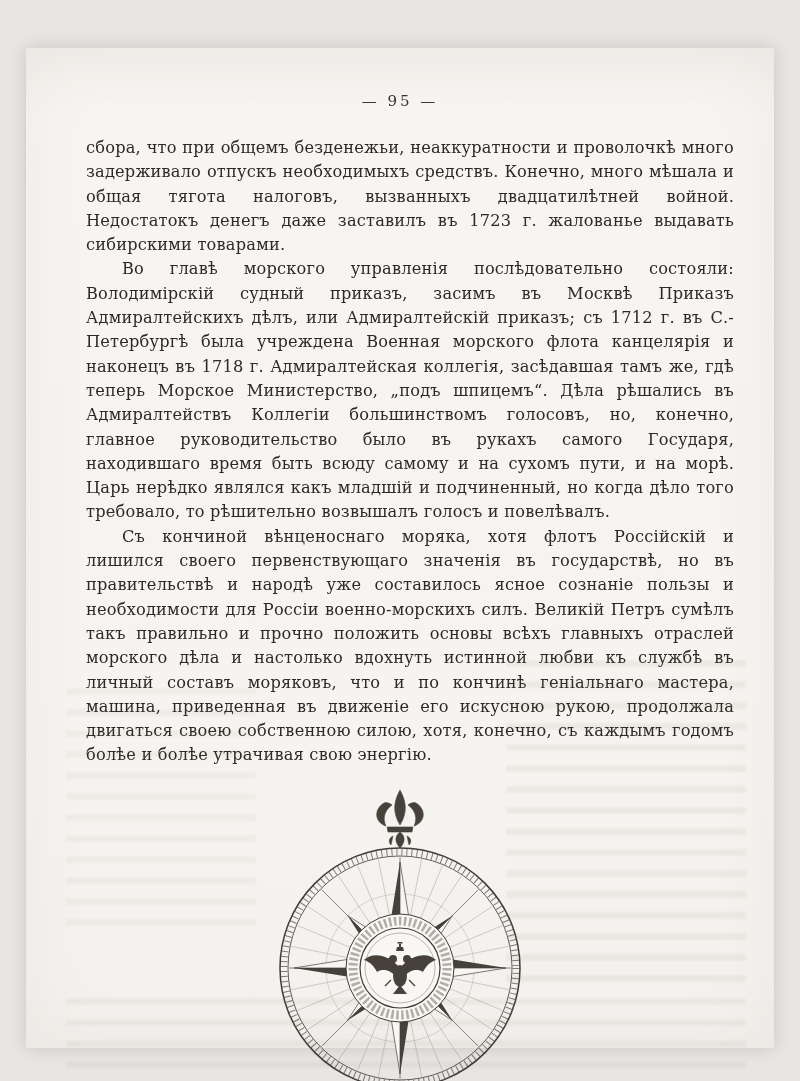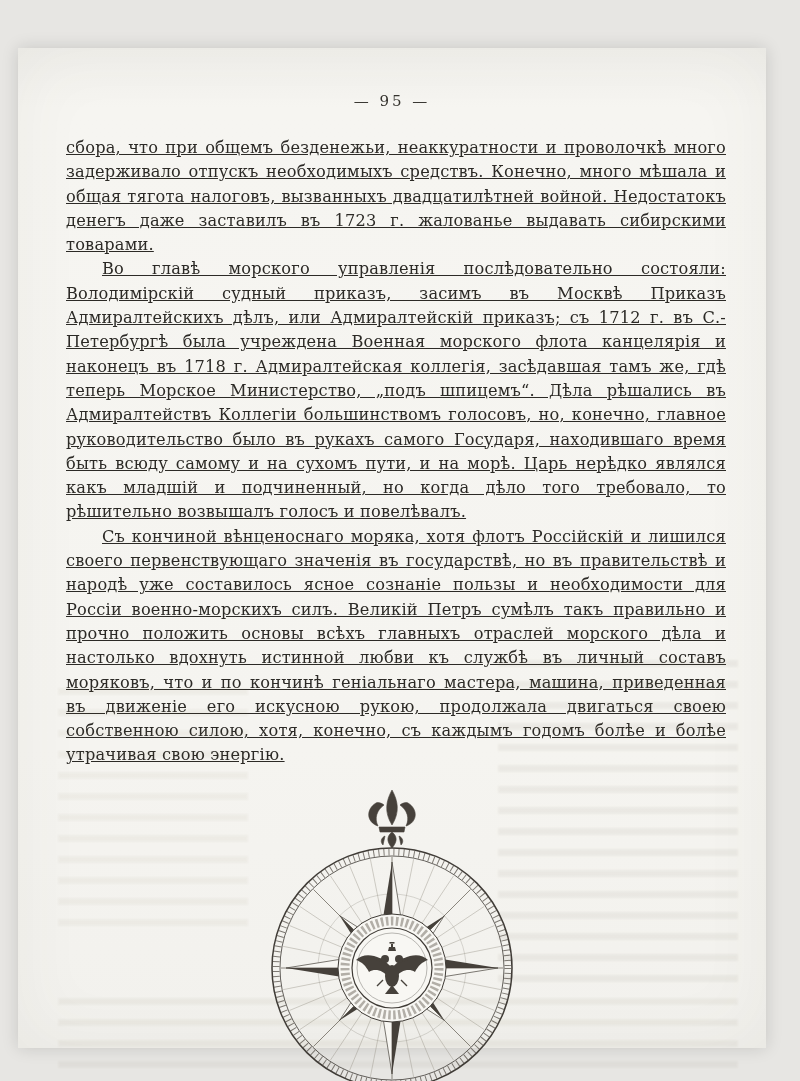--- a/index.html
+++ b/index.html
@@ -3,33 +3,32 @@
 <meta charset="utf-8">
 <style>
   *{box-sizing:border-box;margin:0;padding:0}
   html,body{width:800px;height:1081px}
   body{
     background:#e7e6e3;
     font-family:"DejaVu Serif","Liberation Serif",serif;
     position:relative;overflow:hidden;
   }
   .page{
-    position:absolute;left:18px;top:48px;width:748px;height:1000px;
+    position:absolute;left:26px;top:48px;width:748px;height:1000px;
     background:linear-gradient(180deg,#f1f0ec 0%,#f6f5f1 6%,#f5f4f0 70%,#f2f1ed 100%);
     box-shadow:0 0 16px rgba(0,0,0,.14), inset 0 0 70px rgba(90,80,60,.06);
   }
   .pageno{
     text-align:center;margin-top:44px;
     font-size:15px;color:#35332e;letter-spacing:3px;
   }
   .textblock{
-    margin:26px 40px 0 48px;color:#2c2a26;
+    margin:26px 40px 0 60px;color:#2c2a26;
     font-size:16.2px;line-height:1.5;text-align:justify;
     letter-spacing:.2px;
-    text-decoration:underline;
   }
   .textblock p{text-indent:36px;margin:0}
   .textblock p.noindent{text-indent:0}
   .figure{margin-top:16px;text-align:center;position:relative}
   
   .bleed{
     position:absolute;pointer-events:none;
     background:repeating-linear-gradient(
       180deg,
       rgba(120,108,80,0.07) 0px, rgba(120,108,80,0.07) 7px,

